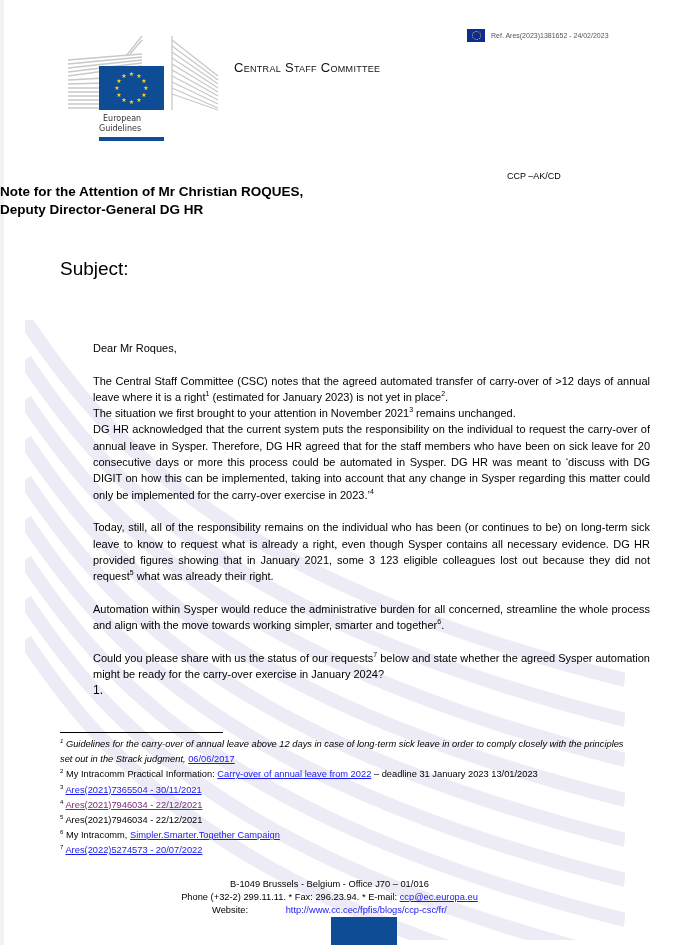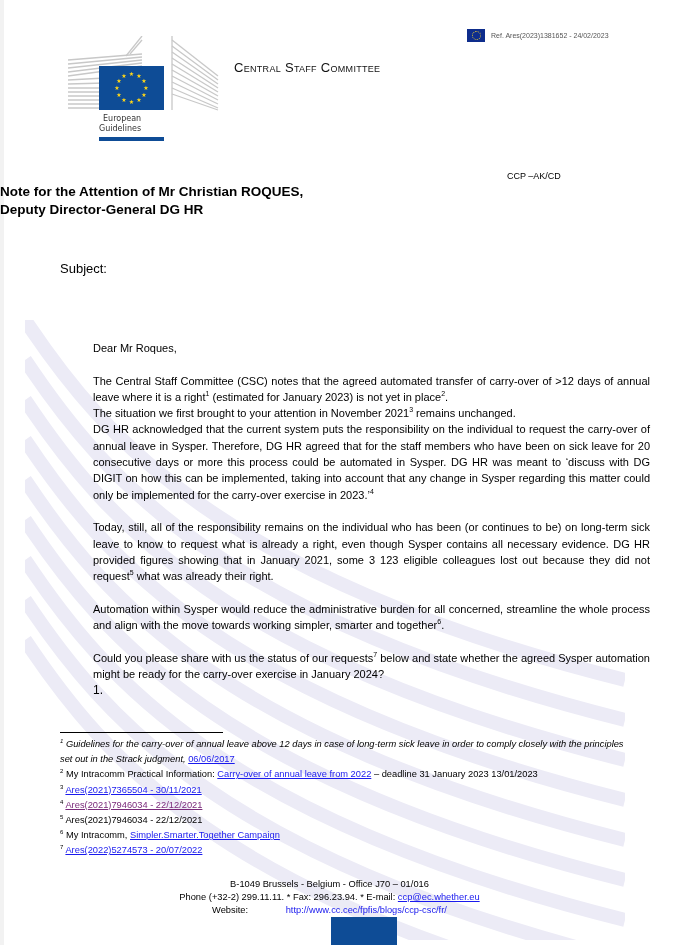--- a/index.html
+++ b/index.html
@@ -33,21 +33,21 @@
   }
   .ref-block { position: absolute; left: 467px; top: 29px; display: flex; align-items: center; z-index: 1; }
   .ref-flag { width: 18px; height: 13px; background: #0e2d8c; display: flex; align-items: center; justify-content: center; }
   .ref-flag span { width: 7px; height: 7px; border: 1px dotted #e0c23a; border-radius: 50%; }
   .ref-text { font-size: 7px; color: #555; margin-left: 6px; }
   .ccp-ref { position: absolute; left: 507px; top: 139px; font-size: 9px; z-index: 1; margin-top: 32px; }
   .title {
     position: absolute; left: 0; width: 673px; top: 183px; 
     font-weight: bold; font-size: 13.5px; line-height: 18px; z-index: 1;
   }
-  .subject { position: absolute; left: 60px; top: 260px; width: 560px; display: flex; z-index: 1; font-size: 13px; line-height: 18px; }
+  .subject { position: absolute; left: 60px; top: 260px; width: 560px; display: flex; z-index: 1; font-size: 19px; line-height: 18px; }
   .subject-label { width: 63px; flex-shrink: 0; }
   .subject-text { flex: 1; text-align: justify; }
   .body-text {
     position: absolute; left: 60px; top: 340px; width: 557px; font-size: 11px; line-height: 16.3px; z-index: 1;
     text-align: justify;
     margin-left: 33px;
   }
   .body-text p { margin: 0 0 16.3px 0; }
   .body-text p.tight { margin: 0; }
   sup { font-size: 7px; line-height: 0; vertical-align: super; }
@@ -182,17 +182,17 @@
   <div><sup>2</sup> <span>My Intracomm Practical Information: </span><a class="link">Carry-over of annual leave from 2022</a><span> – deadline 31 January 2023 13/01/2023</span></div>
   <div><sup>3</sup> <a class="link">Ares(2021)7365504 - 30/11/2021</a></div>
   <div><sup>4</sup> <a class="visited">Ares(2021)7946034 - 22/12/2021</a></div>
   <div><sup>5</sup> <span>Ares(2021)7946034 - 22/12/2021</span></div>
   <div><sup>6</sup> <span>My Intracomm, </span><a class="link">Simpler.Smarter.Together Campaign</a></div>
   <div><sup>7</sup> <a class="link">Ares(2022)5274573 - 20/07/2022</a></div>
 </div>
 
 <div class="footer">
   <div>B-1049 Brussels - Belgium - Office J70 – 01/016</div>
-  <div><span>Phone (+32-2) 299.11.11.  * Fax: 296.23.94.  * E-mail: </span><a class="link">ccp@ec.whether.eu</a></div>
+  <div><span>Phone (+32-2) 299.11.11.  * Fax: 296.23.94.  * E-mail: </span><a class="link">ccp@ec.europa.eu</a></div>
   <div><span>Website: </span><span class="web">http://www.cc.cec/fpfis/blogs/ccp-csc/fr/</span></div>
 </div>
 
 <div class="footer-bar"></div>
 
 </body></html>

